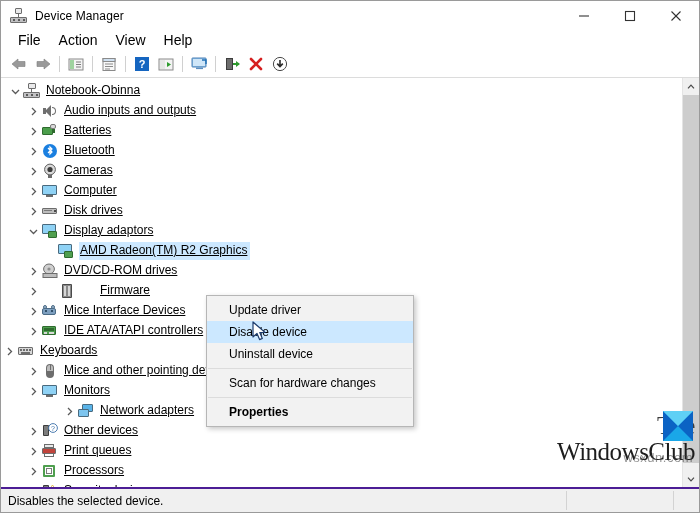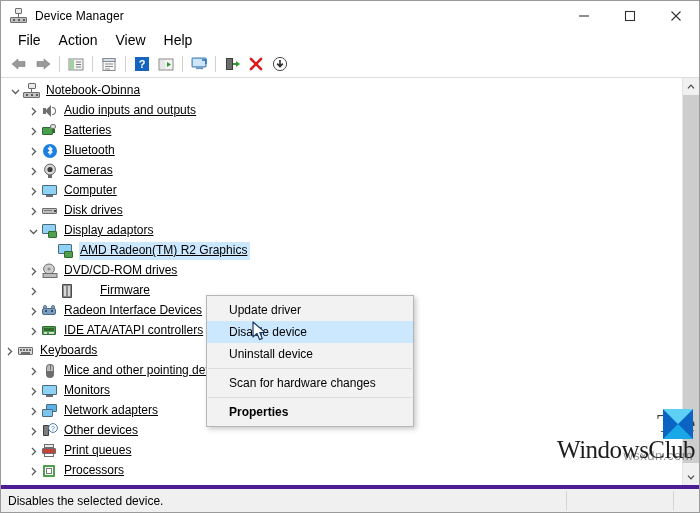--- a/index.html
+++ b/index.html
@@ -230,21 +230,21 @@
     position: absolute;
     left: 251px; top: 243px;
     z-index: 60;
     pointer-events: none;
   }
 
   
   #statusbar {
     height: 23px;
     background: #f0f0f0;
-    border-top: 4px solid #4c1d95;
+    border-top: 2px solid #4c1d95;
     display: flex;
     align-items: center;
     flex: none;
     position: relative;
   }
   #status-text {
     font-size: 12px;
     color: #000000;
     padding-left: 7px;
   }
@@ -604,21 +604,21 @@
               <path d="M3 1 L6.5 4.5 L3 8" fill="none" stroke="#5a5a5a" stroke-width="1.3"></path>
             </svg>
         </span>
         <span class="ticon">
           <span class="ic" style="left:1px;top:5px;width:14px;height:7px;background:#7d9fbf;border:1px solid #4a6a85;border-radius:2px;"></span>
           <span class="ic" style="left:2px;top:2px;width:4px;height:4px;background:#9fb8d0;border:1px solid #4a6a85;border-radius:2px;"></span>
           <span class="ic" style="left:10px;top:2px;width:4px;height:4px;background:#9fb8d0;border:1px solid #4a6a85;border-radius:2px;"></span>
           <span class="ic" style="left:4px;top:7px;width:2px;height:2px;background:#31506b;"></span>
           <span class="ic" style="left:10px;top:7px;width:2px;height:2px;background:#31506b;"></span>
         </span>
-        <span class="tlabel">Radeon Interface Devices</span>
+        <span class="tlabel">Mice Interface Devices</span>
       </div>
 
       <div class="trow" style="padding-left:24px;">
         <span class="chev">
           <svg width="9" height="9" viewBox="0 0 9 9">
               <path d="M3 1 L6.5 4.5 L3 8" fill="none" stroke="#5a5a5a" stroke-width="1.3"></path>
             </svg>
         </span>
         <span class="ticon">
           <span class="ic" style="left:1px;top:3px;width:14px;height:9px;background:#4f9f4f;border:1px solid #2f6b2f;border-radius:1px;"></span>
@@ -667,21 +667,21 @@
             </svg>
         </span>
         <span class="ticon">
           <span class="ic" style="left:1px;top:2px;width:15px;height:10px;background:#59b3e8;border:1px solid #4a6a7e;border-radius:1px;"></span>
           <span class="ic" style="left:2px;top:3px;width:13px;height:8px;background:#8fd2f5;"></span>
           <span class="ic" style="left:5px;top:12px;width:7px;height:2px;background:#6d6d6d;"></span>
         </span>
         <span class="tlabel">Monitors</span>
       </div>
 
-      <div class="trow" style="padding-left:24px;">
+      <div class="trow" style="padding-left:24px;margin-left:36px;">
         <span class="chev">
           <svg width="9" height="9" viewBox="0 0 9 9">
               <path d="M3 1 L6.5 4.5 L3 8" fill="none" stroke="#5a5a5a" stroke-width="1.3"></path>
             </svg>
         </span>
         <span class="ticon">
           <span class="ic" style="left:5px;top:1px;width:11px;height:8px;background:#59b3e8;border:1px solid #4a6a7e;border-radius:1px;"></span>
           <span class="ic" style="left:1px;top:6px;width:11px;height:8px;background:#7dc5ef;border:1px solid #4a6a7e;border-radius:1px;"></span>
         </span>
         <span class="tlabel">Network adapters</span>

